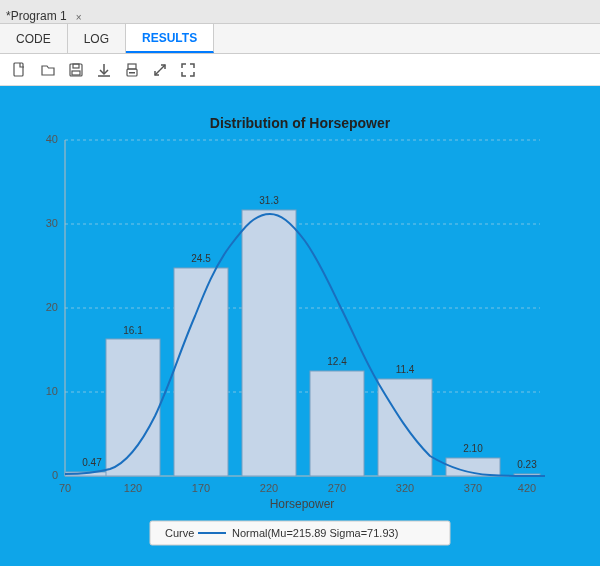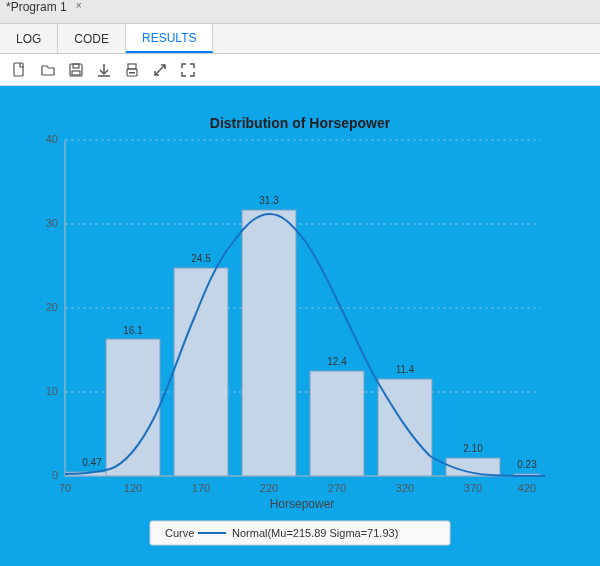--- a/index.html
+++ b/index.html
@@ -8,21 +8,21 @@
       height: 566px;
       font-family: 'Segoe UI', Arial, sans-serif;
       font-size: 12px;
       background: #f0f0f0;
       overflow: hidden;
     }
 
     
     .title-bar {
       display: flex;
-      align-items: flex-start;
+      align-items: flex-end;
       background: #e8e8e8;
       border-bottom: 1px solid #ccc;
       height: 24px;
       padding: 0 6px;
     }
     .title-bar-text {
       font-size: 12px;
       color: #333;
       margin-right: 6px;
     }
@@ -47,21 +47,21 @@
       font-size: 12px;
       color: #333;
       border-right: 1px solid #ccc;
       cursor: pointer;
       height: 100%;
     }
     .tab.active {
       background: #fff;
       border-bottom: 2px solid #007bff;
       color: #007bff;
-      font-weight: 400;
+      font-weight: 700;
     }
 
     
     .toolbar {
       display: flex;
       align-items: center;
       background: #fff;
       border-bottom: 1px solid #ddd;
       height: 32px;
       padding: 0 8px;
@@ -96,22 +96,22 @@
   </style>
 </head>
 <body>
 
 <div class="title-bar">
   <span class="title-bar-text">*Program 1</span>
   <span class="close-tab">×</span>
 </div>
 
 <div class="tab-bar">
+  <div class="tab">CODE</div>
   <div class="tab">LOG</div>
-  <div class="tab">CODE</div>
   <div class="tab active">RESULTS</div>
 </div>
 
 <div class="toolbar">
   <div class="toolbar-btn" title="New">
     <svg width="16" height="16" viewBox="0 0 16 16">
         <rect x="2" y="1" width="9" height="13" rx="1" fill="none" stroke="#555" stroke-width="1.2"></rect>
         <polyline points="8,1 8,5 12,5" fill="none" stroke="#555" stroke-width="1.2"></polyline>
       </svg>
   </div>

